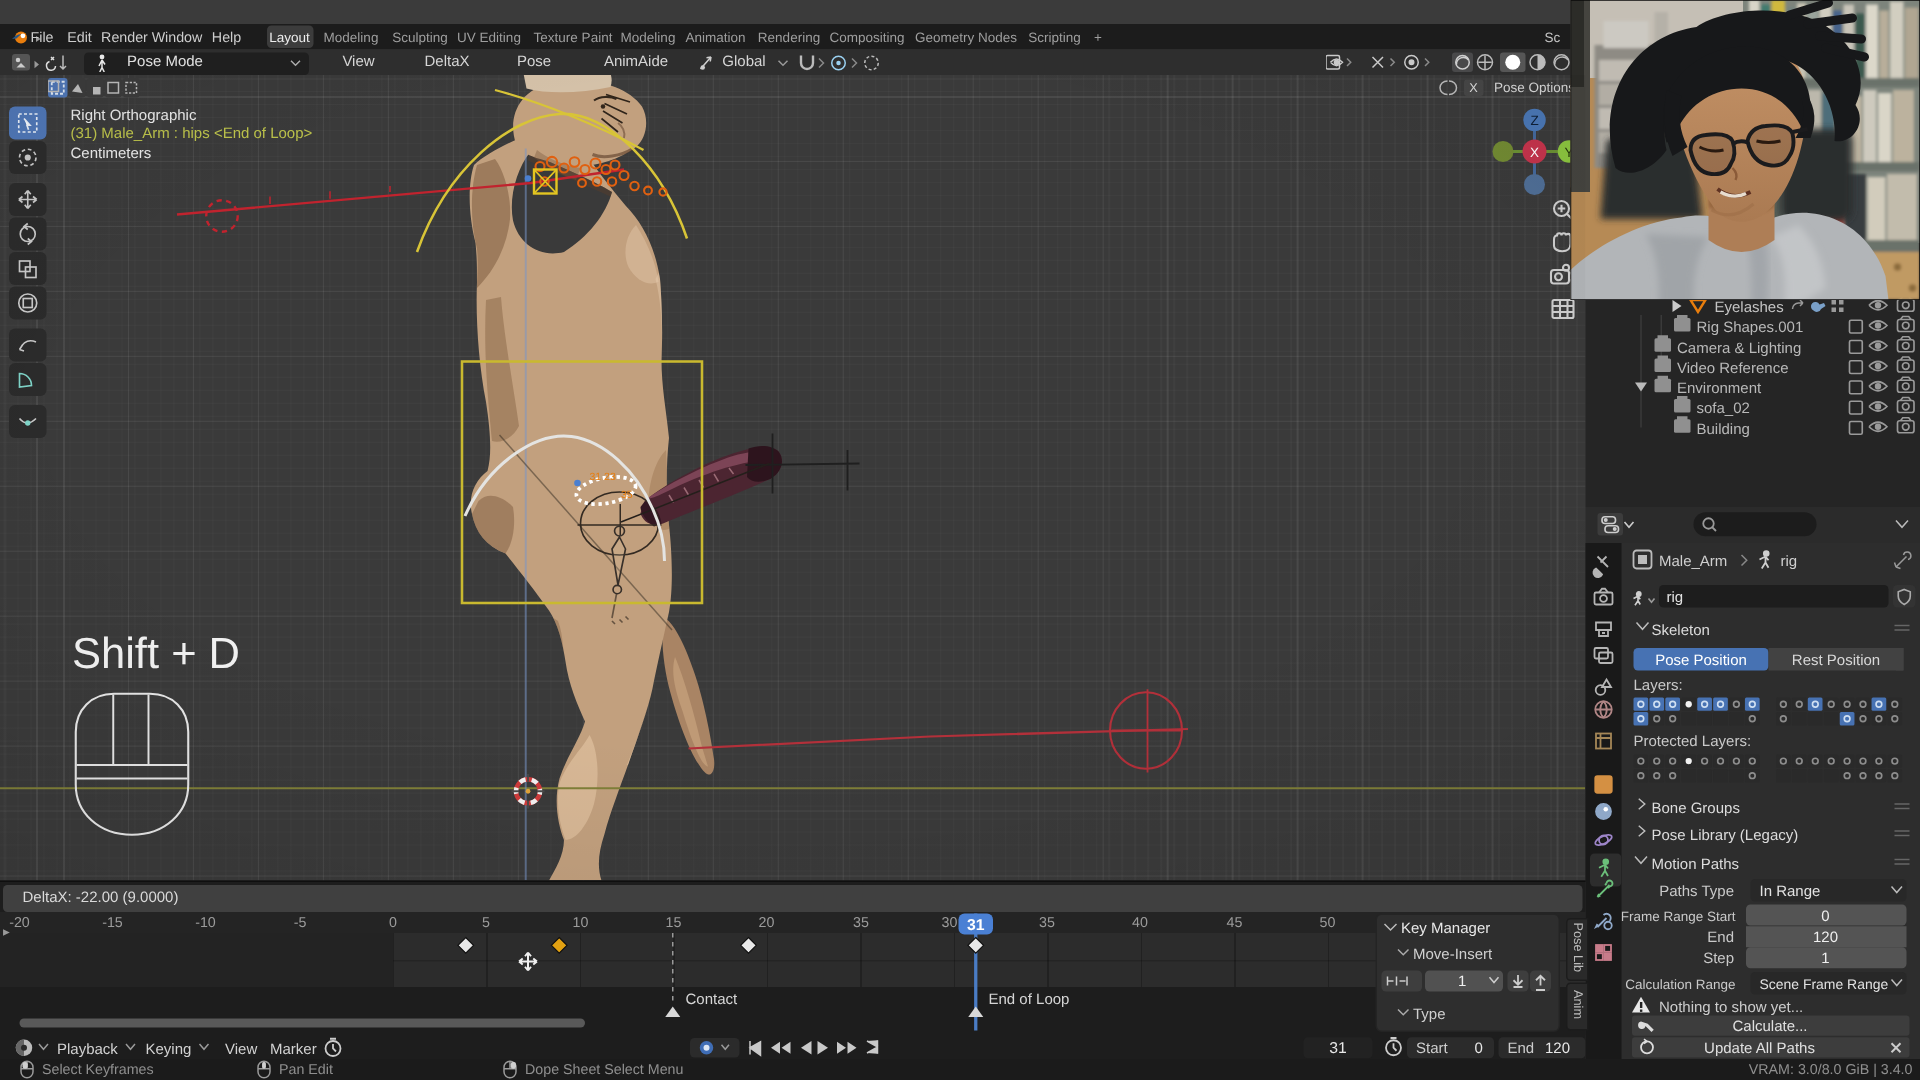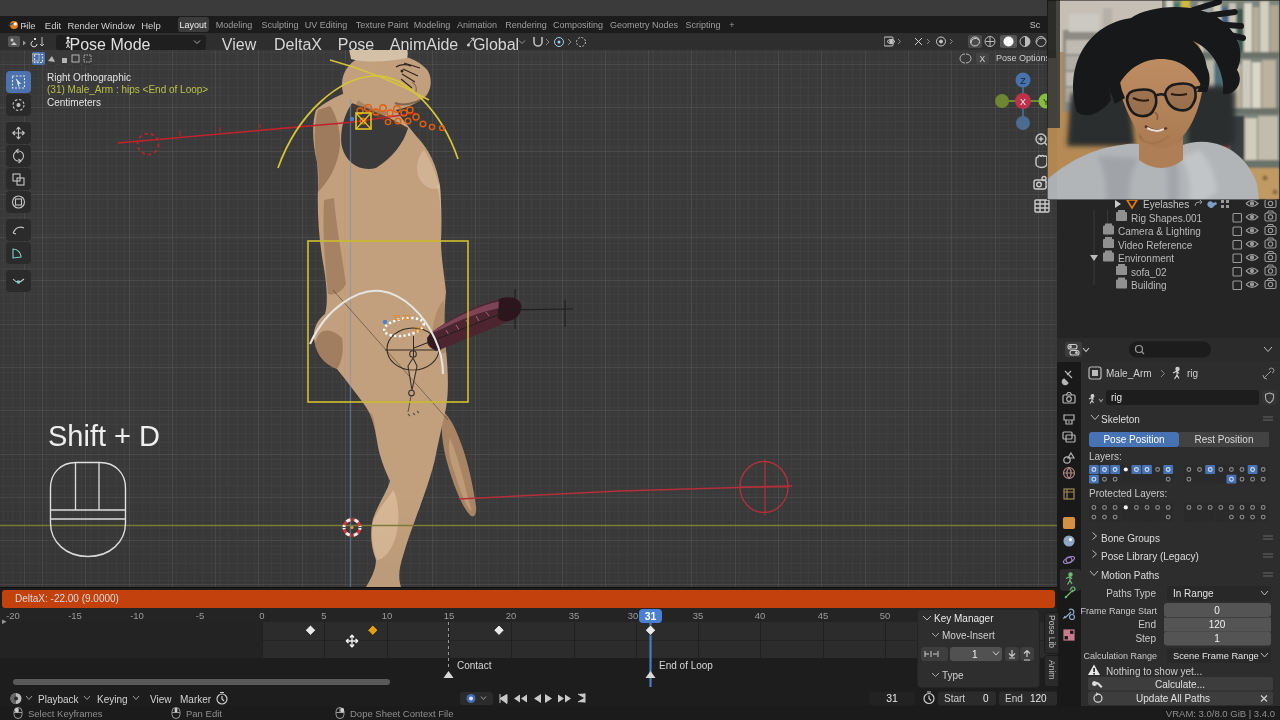--- a/index.html
+++ b/index.html
@@ -6,21 +6,21 @@
   font-family:"Liberation Sans",sans-serif;-webkit-font-smoothing:antialiased;}
 .abs{position:absolute;}
 
 #titlebar{left:0;top:0;width:1280px;height:16px;background:#131313;}
 #titlebar .txt{position:absolute;left:24px;top:3px;font-size:8.75px;color:#d2d2d2;white-space:nowrap;}
 #menubar{left:0;top:16px;width:1280px;height:17px;background:#1c1c1c;}
 .menuitem{position:absolute;top:19.5px;font-size:9.5px;color:#cdcdcd;transform:translateX(-50%);white-space:nowrap;}
 .tabitem{position:absolute;top:20px;font-size:9px;color:#9e9e9e;transform:translateX(-50%);white-space:nowrap;}
 #tab-active{position:absolute;left:178px;top:17px;width:31px;height:15px;background:#3c3c3c;border-radius:3px;}
 #vheader{left:0;top:33px;width:1280px;height:17px;background:#2e2e2e;border-bottom:1px solid #191919;}
-.hmenu{position:absolute;top:36px;font-size:16px;color:#d6d6d6;transform:translateX(-50%);white-space:nowrap;}
+.hmenu{position:absolute;top:36px;font-size:10px;color:#d6d6d6;transform:translateX(-50%);white-space:nowrap;}
 #posemode{position:absolute;left:56px;top:34.5px;width:150px;height:15px;background:#1f1f1f;border-radius:3px;}
 
 #viewport{left:0;top:50px;width:1057px;height:537px;background:#3a3a3a;overflow:hidden;
   background-image:
    repeating-linear-gradient(to right, rgba(255,255,255,0.075) 0 1px, transparent 1px 43.3px),
    repeating-linear-gradient(to bottom, rgba(255,255,255,0.075) 0 1px, transparent 1px 43.3px),
    repeating-linear-gradient(to right, rgba(255,255,255,0.022) 0 1px, transparent 1px 8.66px),
    repeating-linear-gradient(to bottom, rgba(255,255,255,0.022) 0 1px, transparent 1px 8.66px);
   background-position: 42px 14px, 42px 14px, 3px 2px, 3px 2px;}
 #vptext{position:absolute;left:47px;top:22px;font-size:10px;color:#e8e8e8;line-height:12.3px;}
@@ -29,21 +29,21 @@
 
 .tbtn{position:absolute;left:6px;width:25px;height:20px;background:#2b2b2b;border-radius:4px;}
 .tbtn.blue{background:#4f76b5;}
 
 #outliner{left:1057px;top:50px;width:223px;height:288px;background:#252525;}
 #propheader{left:1057px;top:338px;width:223px;height:24px;background:#2b2b2b;}
 #props{left:1057px;top:362px;width:223px;height:344px;background:#2d2d2d;}
 #proptabs{left:1057px;top:362px;width:24px;height:344px;background:#191919;}
 
 #dope{left:0;top:587px;width:1057px;height:119px;background:#1d1d1d;border-top:1px solid #0f0f0f;box-sizing:border-box;}
-#deltax{position:absolute;left:2px;top:2px;width:1053px;height:18px;background:#c2410c;border-radius:3px;}
+#deltax{position:absolute;left:2px;top:2px;width:1053px;height:18px;background:#404040;border-radius:3px;}
 #ruler{position:absolute;left:0;top:20px;width:1057px;height:14px;background:#242424;}
 #chanarea{position:absolute;left:0;top:34px;width:1057px;height:36px;background:#232323;}
 #band{position:absolute;left:262px;top:34px;width:795px;height:36px;background:#2c2c2c;
  background-image:repeating-linear-gradient(to right, rgba(0,0,0,0.25) 0 1px, transparent 1px 62.3px);}
 #below{position:absolute;left:0;top:70px;width:1057px;height:32px;background:#1d1d1d;}
 .rnum{position:absolute;top:21.5px;font-size:9.5px;color:#9b9b9b;transform:translateX(-50%);}
 
 #status{left:0;top:706px;width:1280px;height:14px;background:#1b1b1b;}
 #status span{position:absolute;top:1.5px;font-size:9.5px;color:#8f8f8f;white-space:nowrap;}
 
@@ -874,21 +874,21 @@
   <text x="983" y="12" font-size="10" fill="#e8e8e8" font-family="Liberation Sans">0</text>
   <rect x="999" y="1.5" width="58" height="14" rx="3" fill="#2b2b2b"></rect>
   <text x="1005" y="12" font-size="10" fill="#cdcdcd" font-family="Liberation Sans">End</text>
   <text x="1030" y="12" font-size="10" fill="#e8e8e8" font-family="Liberation Sans">120</text>
  </svg>
 </div>
 
 <div class="abs" id="status">
  <span style="left:28px">Select Keyframes</span>
  <span style="left:186px">Pan Edit</span>
- <span style="left:350px">Dope Sheet Context File</span>
+ <span style="left:350px">Dope Sheet Select Menu</span>
  <span style="right:5px">VRAM: 3.0/8.0 GiB | 3.4.0</span>
 </div>
 
 <svg class="abs" id="webcam" width="233" height="200" viewBox="0 0 233 200">
  <defs>
   <linearGradient id="faceg" x1="0" y1="0" x2="0" y2="1">
    <stop offset="0" stop-color="#c69468"></stop>
           <stop offset="1" stop-color="#aa7a52"></stop>
   </linearGradient>
   <filter id="blur1">

